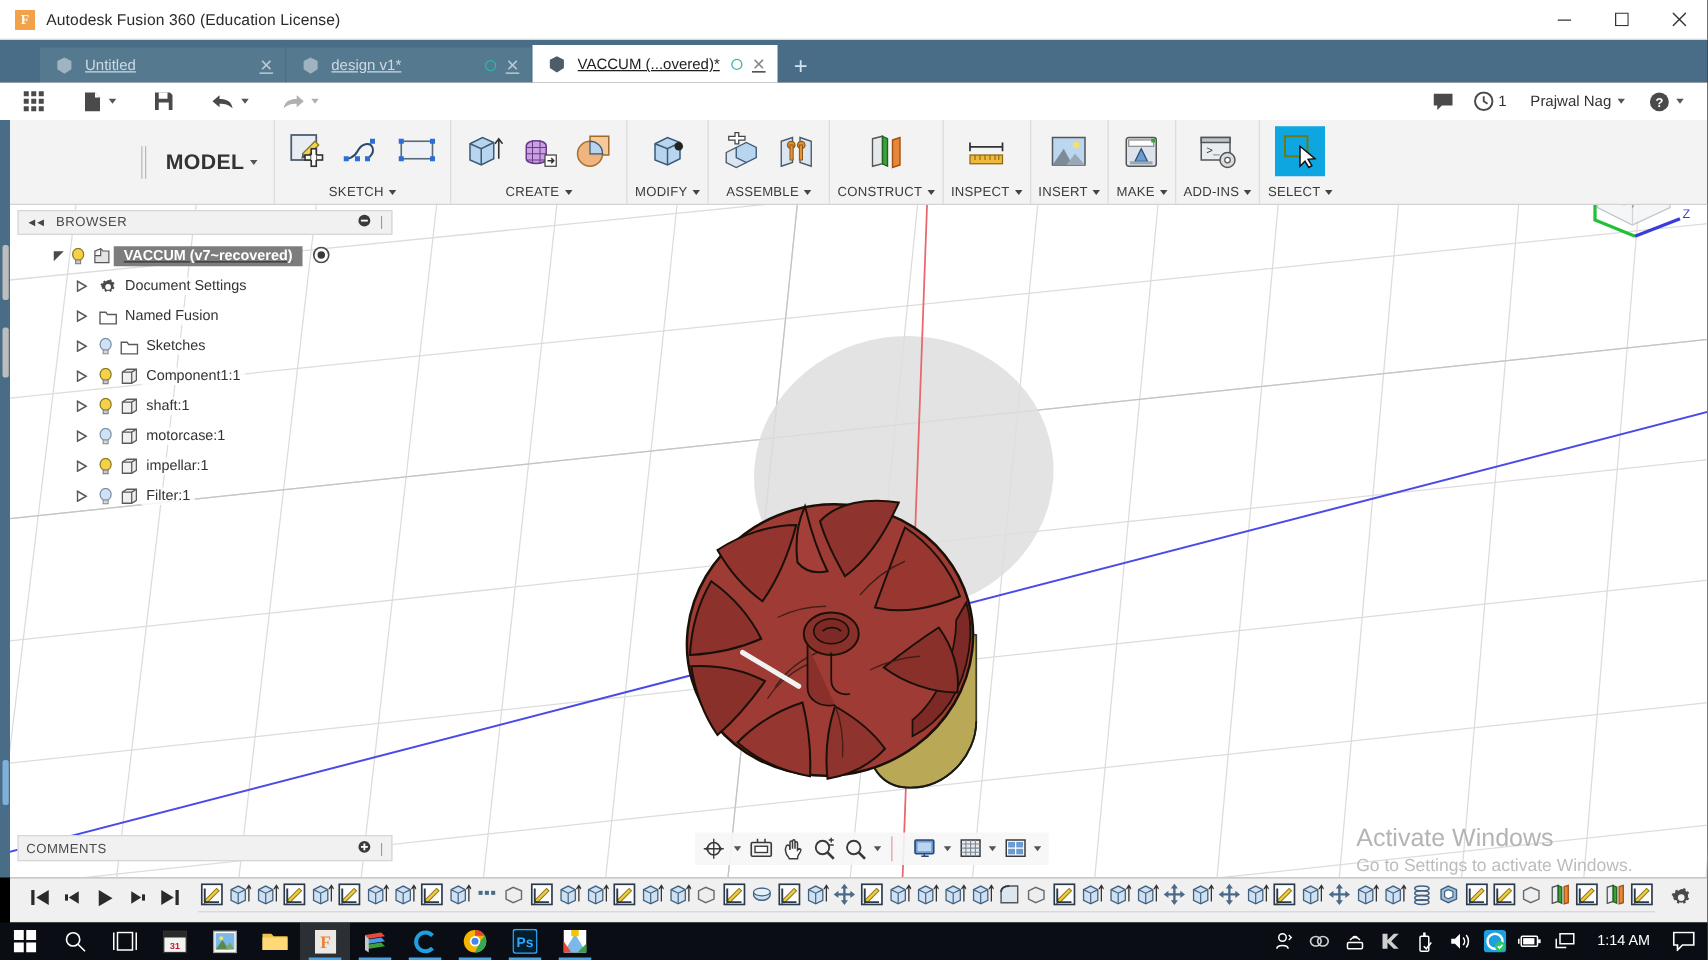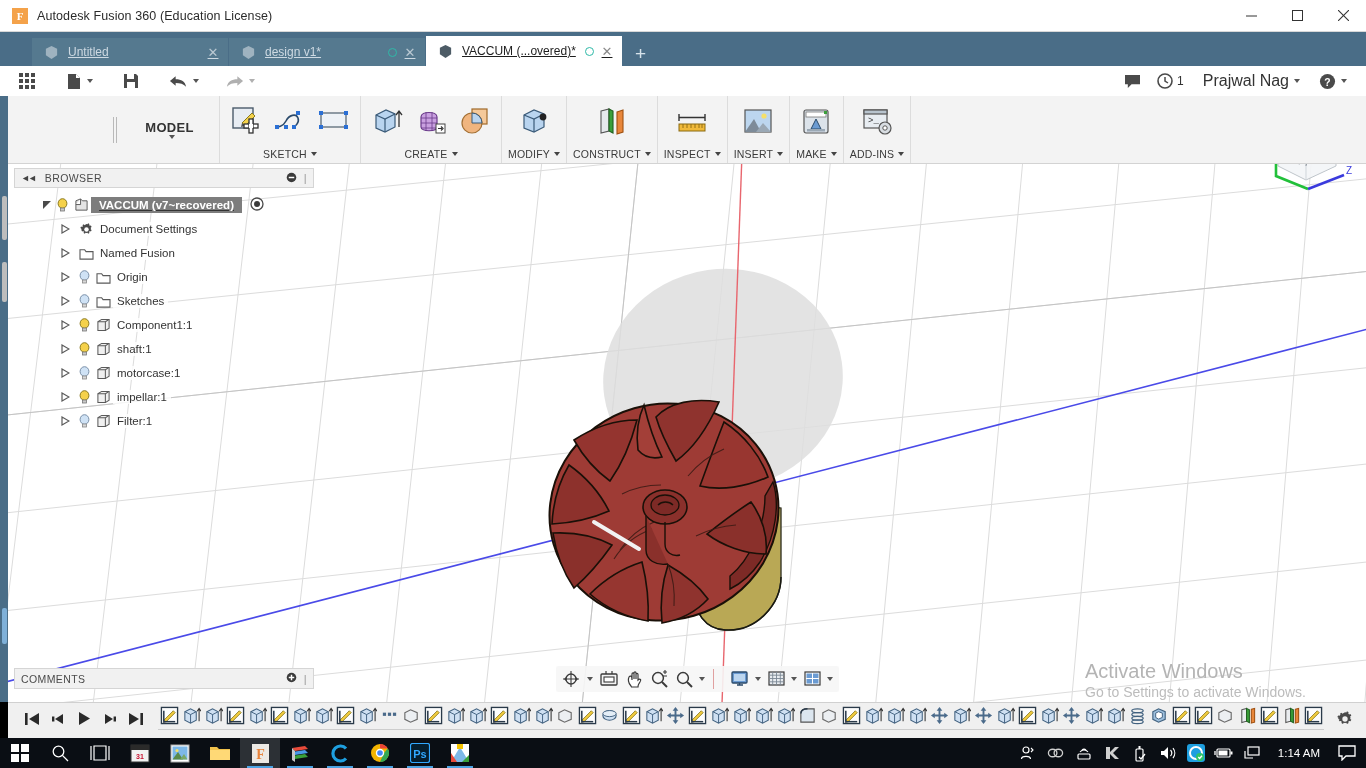--- a/index.html
+++ b/index.html
@@ -59,36 +59,35 @@
 
   
   .qabar {
     position: absolute; left: 0; top: 66px; width: 1366px; height: 30px;
     background: #ffffff; display: flex; align-items: center;
   }
   .qa-item { display: flex; align-items: center; height: 30px; padding: 0 7px; }
   .caret { width: 0; height: 0; border-left: 3.5px solid transparent; border-right: 3.5px solid transparent;
            border-top: 4px solid #555; margin-left: 5px; }
   .qa-right { margin-left: auto; display: flex; align-items: center; padding-right: 12px; gap: 2px; }
-  .qa-user { font-size: 16px; color: #333; display: flex; align-items: center; padding: 0 10px; }
+  .qa-user { font-size: 12px; color: #333; display: flex; align-items: center; padding: 0 10px; }
   .qa-count { font-size: 12px; color: #333; margin-left: 4px; }
 
   
   .ribbon {
     position: absolute; left: 0; top: 96px; width: 1366px; height: 68px;
     background: #f3f3f3; border-bottom: 1px solid #d3d3d3;
     display: flex; align-items: stretch;
   }
   .ribbon-grip { width: 10px; display: flex; align-items: center; justify-content: center; }
   .ribbon-grip i { display: block; width: 1px; height: 26px; background: #b9b9b9; margin: 0 1px; }
   .workspace-sel {
     width: 100px; display: flex; align-items: center; justify-content: center;
-    font-size: 13px; font-weight: bold; color: #333; letter-spacing: .3px;
+    font-size: 17px; font-weight: bold; color: #333; letter-spacing: .3px;
     border-right: 1px solid #dcdcdc;
-    flex-direction: column;
   }
   .rgroup {
     display: flex; flex-direction: column; align-items: center;
     border-right: 1px solid #dcdcdc; padding: 0 6px; justify-content: space-between;
     padding-top: 5px; padding-bottom: 3px;
   }
   .rgroup .icons { display: flex; align-items: flex-start; gap: 4px; height: 42px; }
   .rbtn { width: 40px; height: 40px; display: flex; align-items: center; justify-content: center; }
   .rbtn.sel { background: #0da6e0; }
   .rlabel { font-size: 10.5px; color: #3a3a3a; display: flex; align-items: center; letter-spacing: .2px; }
@@ -414,20 +413,45 @@
             <circle cx="25" cy="12" r="3.4" fill="#222"></circle>
           </svg>
         </div>
       </div>
       <div class="rlabel">
         <span>MODIFY</span>
           <span class="caret"></span>
       </div>
     </div>
 
+    <div class="rgroup">
+      <div class="icons">
+        <div class="rbtn">
+          <svg width="32" height="32" viewBox="0 0 32 32">
+            <path d="M4 17 L12 13 L20 17 L20 25 L12 29 L4 25 Z" fill="#dbe6f2" stroke="#4a5a6a" stroke-width="1.1"></path>
+            <path d="M12 13 L20 9 L28 13 L28 21 L20 25 L12 21 Z" fill="#b9d4ef" stroke="#3a5a78" stroke-width="1.1"></path>
+            <path d="M6 4 h5 v-3 h3 v3 h5 v3 h-5 v3 h-3 v-3 h-5 z" fill="#fff" stroke="#444" stroke-width="1"></path>
+          </svg>
+        </div>
+        <div class="rbtn">
+          <svg width="32" height="32" viewBox="0 0 32 32">
+            <path d="M4 8 L13 5 L13 25 L4 28 Z" fill="#dbe6f2" stroke="#4a5a6a" stroke-width="1.1"></path>
+            <path d="M19 5 L28 8 L28 28 L19 25 Z" fill="#dbe6f2" stroke="#4a5a6a" stroke-width="1.1"></path>
+            <circle cx="12" cy="11" r="3" fill="#e8913a" stroke="#8a5a10" stroke-width="1"></circle>
+            <circle cx="20" cy="11" r="3" fill="#e8913a" stroke="#8a5a10" stroke-width="1"></circle>
+            <rect x="11" y="11" width="2.5" height="12" fill="#e8913a" stroke="#8a5a10" stroke-width=".8"></rect>
+            <rect x="18.5" y="11" width="2.5" height="12" fill="#e8913a" stroke="#8a5a10" stroke-width=".8"></rect>
+          </svg>
+        </div>
+      </div>
+      <div class="rlabel">
+        <span>ASSEMBLE</span>
+          <span class="caret"></span>
+      </div>
+    </div>
 
     <div class="rgroup">
       <div class="icons">
         <div class="rbtn">
           <svg width="32" height="32" viewBox="0 0 32 32">
             <path d="M5 6 L13 4 L13 26 L5 28 Z" fill="#e6e9ec" stroke="#555" stroke-width="1.1"></path>
             <path d="M13 4 L17 6 L17 28 L13 26 Z" fill="#3aa03a" stroke="#206020" stroke-width="1.1"></path>
             <path d="M21 7 L27 5 L27 27 L21 29 Z" fill="#e8863a" stroke="#a0500f" stroke-width="1.1"></path>
           </svg>
         </div>
@@ -507,20 +531,34 @@
             <circle cx="24" cy="23" r="2.2" fill="#fff" stroke="#555" stroke-width="1"></circle>
           </svg>
         </div>
       </div>
       <div class="rlabel">
         <span>ADD-INS</span>
           <span class="caret"></span>
       </div>
     </div>
 
+    <div class="rgroup" style="border-right:none">
+      <div class="icons">
+        <div class="rbtn sel">
+          <svg width="34" height="34" viewBox="0 0 34 34">
+            <rect x="5" y="5" width="18" height="16" fill="none" stroke="#6a7a1a" stroke-width="1.6"></rect>
+            <path d="M17 13 L17 29 L21 25 L24 30 L26.5 28.5 L23.5 23.5 L29 23 Z" fill="#fff" stroke="#111" stroke-width="1.2"></path>
+          </svg>
+        </div>
+      </div>
+      <div class="rlabel">
+        <span>SELECT</span>
+          <span class="caret"></span>
+      </div>
+    </div>
   </div>
 
   <div class="edge-strip"></div>
   <div class="scroll-handle" style="top:196px;height:44px"></div>
   <div class="scroll-handle" style="top:262px;height:40px"></div>
   <div class="scroll-handle" style="top:608px;height:36px;background:#7fb0d8"></div>
 
   <div class="viewport">
     <svg class="grid-svg" width="1358" height="538" viewBox="0 0 1358 538">
       <rect width="1358" height="538" fill="#ffffff"></rect>
@@ -698,39 +736,20 @@
             </svg>
         </span>
         <span class="ticon" style="margin-left:4px">
           <svg width="15" height="13" viewBox="0 0 16 14">
               <path d="M1 3 h5 l1.5 2 H15 v8 H1 Z" fill="none" stroke="#5a5a5a" stroke-width="1.2"></path>
             </svg>
         </span>
         <span class="tlabel">Named Fusion</span>
       </div>
 
-      <div class="trow" style="padding-left:44px">
-        <span class="tarrow">
-          <svg width="9" height="10" viewBox="0 0 9 10">
-              <path d="M1 1 L8 5 L1 9 Z" fill="none" stroke="#5a5a5a" stroke-width="1.2"></path>
-            </svg>
-        </span>
-        <span class="bulb" style="margin-left:4px">
-          <svg width="13" height="14" viewBox="0 0 13 14">
-              <ellipse cx="6.5" cy="5.5" rx="4.4" ry="4.8" fill="#cfe2f5" stroke="#7a90a8" stroke-width="1"></ellipse>
-              <rect x="4.5" y="10" width="4" height="3" fill="#d8d8d8" stroke="#888" stroke-width=".8"></rect>
-            </svg>
-        </span>
-        <span class="ticon">
-          <svg width="15" height="13" viewBox="0 0 16 14">
-              <path d="M1 3 h5 l1.5 2 H15 v8 H1 Z" fill="none" stroke="#5a5a5a" stroke-width="1.2"></path>
-            </svg>
-        </span>
-        <span class="tlabel">Origin</span>
-      </div>
 
       <div class="trow" style="padding-left:44px">
         <span class="tarrow">
           <svg width="9" height="10" viewBox="0 0 9 10">
               <path d="M1 1 L8 5 L1 9 Z" fill="none" stroke="#5a5a5a" stroke-width="1.2"></path>
             </svg>
         </span>
         <span class="bulb" style="margin-left:4px">
           <svg width="13" height="14" viewBox="0 0 13 14">
               <ellipse cx="6.5" cy="5.5" rx="4.4" ry="4.8" fill="#cfe2f5" stroke="#7a90a8" stroke-width="1"></ellipse>

